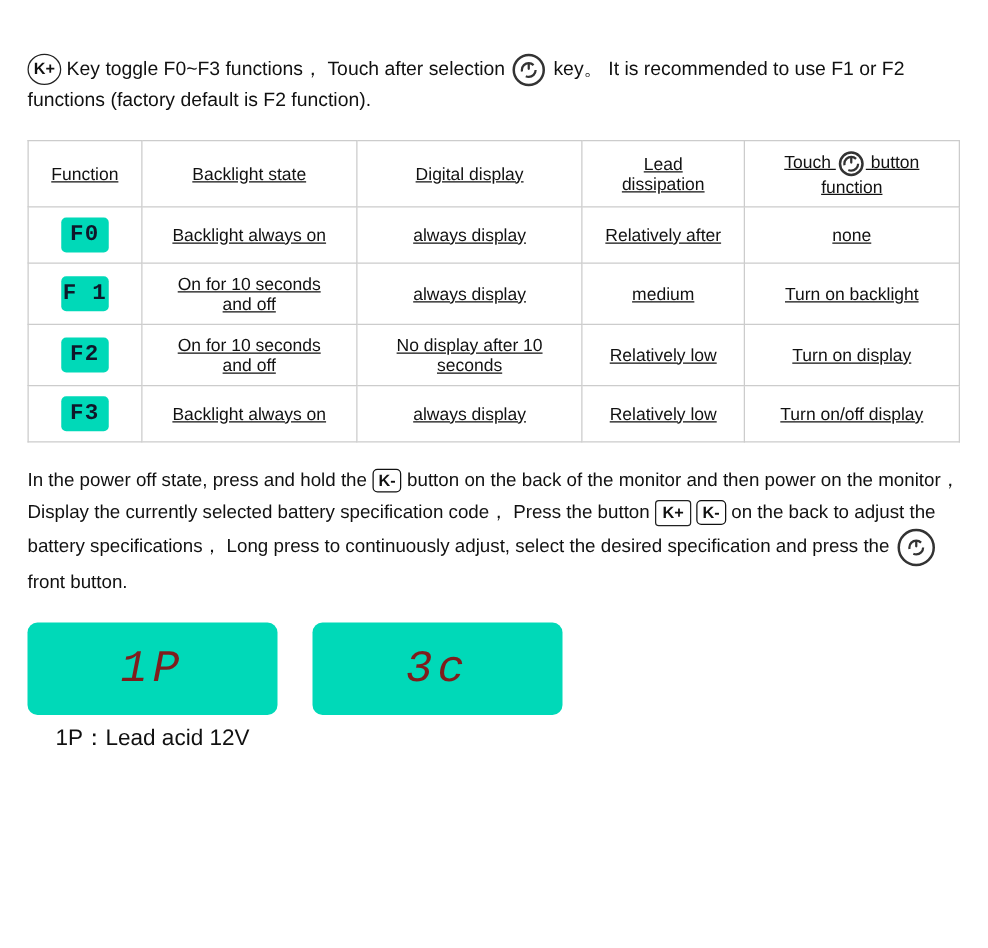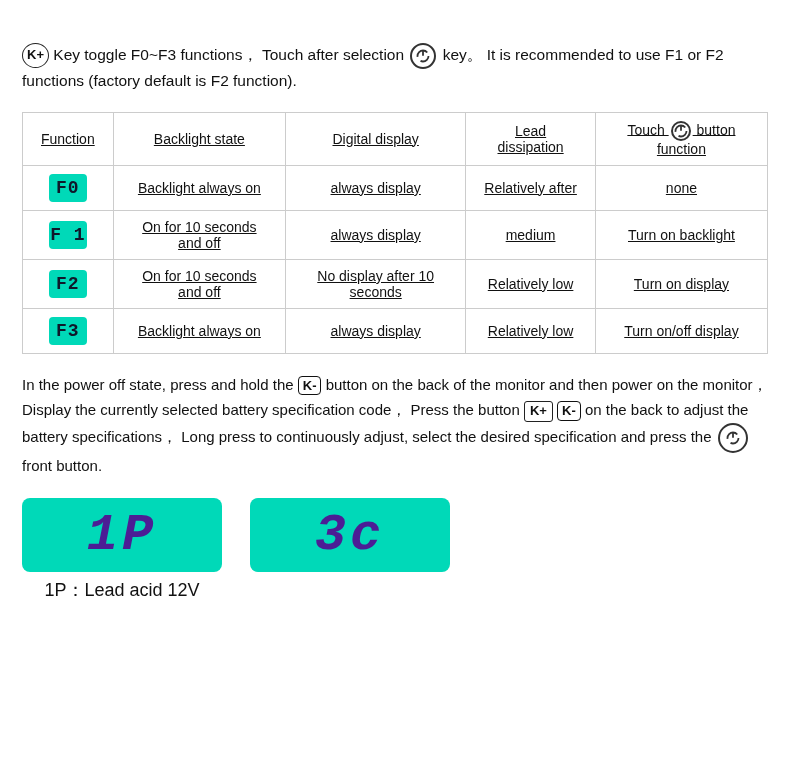--- a/index.html
+++ b/index.html
@@ -100,23 +100,23 @@
       border-radius: 8px;
       display: flex;
       align-items: center;
       justify-content: center;
       width: 200px;
       height: 74px;
     }
 
     .battery-display .seg-text {
       font-family: 'Courier New', monospace;
-      font-size: 52px;
-      font-weight: bold;
-      color: #4c1d95;
+      font-size: 36px;
+      font-weight: normal;
+      color: #7f1d1d;
       letter-spacing: 4px;
       font-style: italic;
     }
 
     .battery-label {
       font-size: 18px;
       color: #111;
       text-align: center;
     }
 

